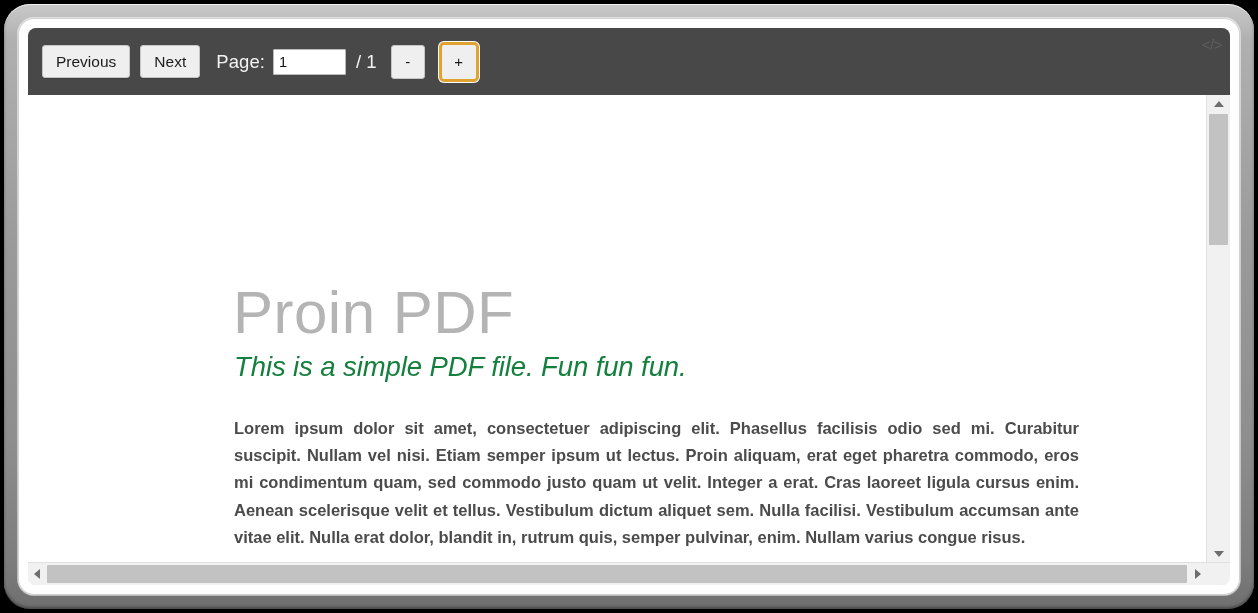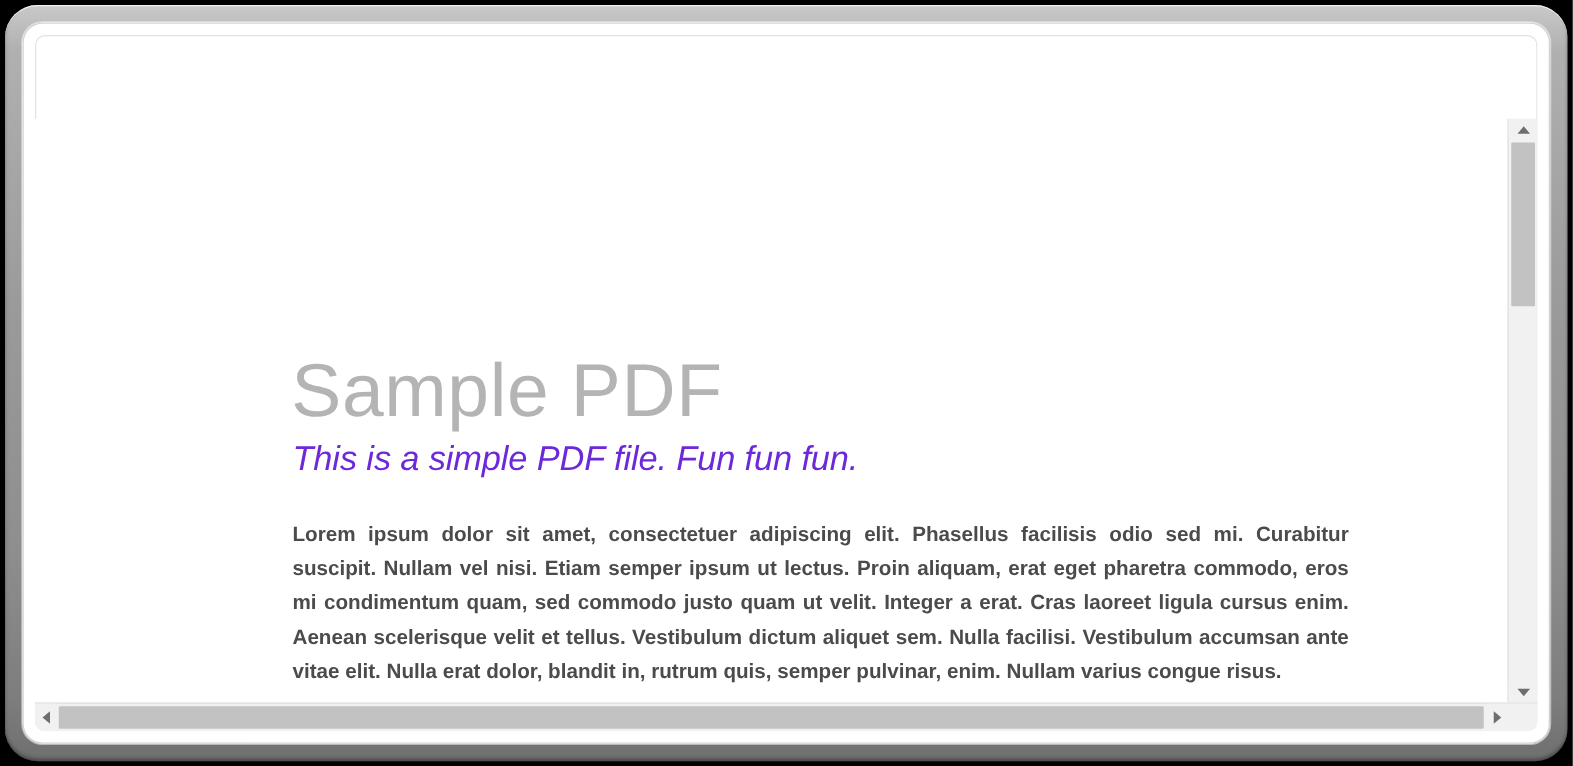--- a/index.html
+++ b/index.html
@@ -139,21 +139,21 @@
     font-weight: 100;
     color: #b4b4b4;
     letter-spacing: .5px;
     white-space: nowrap;
   }
   #pdf-subtitle {
     position: absolute;
     left: 206px; top: 256px;
     font-size: 27.5px;
     font-style: italic;
-    color: #6d28d9;
+    color: #15803d;
     white-space: nowrap;
     letter-spacing: -.1px;
     text-align: center;
   }
   #pdf-body {
     position: absolute;
     left: 206px; top: 320px;
     width: 845px;
     font-size: 16.5px;
     line-height: 27.2px;
@@ -226,25 +226,43 @@
   }
 </style>
 </head>
 <body>
 
 <div id="device-bezel">
   <div id="bezel-inner-ring">
 
     <div id="app-viewport">
 
+      <div id="pdf-toolbar">
+
+        <button class="tb-btn" id="btn-previous">Previous</button>
+
+        <button class="tb-btn" id="btn-next">Next</button>
+
+        <span id="page-label">Page:</span>
+
+        <input id="page-input" type="text" value="1" style="">
+
+        <span id="page-total">/ 1</span>
+
+        <button class="zoom-btn" id="btn-zoom-out">-</button>
+
+        <button class="zoom-btn" id="btn-zoom-in">+</button>
+
+        <span id="code-icon">&lt;/&gt;</span>
+      </div>
 
       <div id="pdf-scroll-area">
         <div id="pdf-page">
 
-          <div id="pdf-title">Sample PDF</div>
+          <div id="pdf-title">Proin PDF</div>
 
           <div id="pdf-subtitle">This is a simple PDF file. Fun fun fun.</div>
 
           <div id="pdf-body">Lorem ipsum dolor sit amet, consectetuer adipiscing elit. Phasellus facilisis odio sed mi. Curabitur suscipit. Nullam vel nisi. Etiam semper ipsum ut lectus. Proin aliquam, erat eget pharetra commodo, eros mi condimentum quam, sed commodo justo quam ut velit. Integer a erat. Cras laoreet ligula cursus enim. Aenean scelerisque velit et tellus. Vestibulum dictum aliquet sem. Nulla facilisi. Vestibulum accumsan ante vitae elit. Nulla erat dolor, blandit in, rutrum quis, semper pulvinar, enim. Nullam varius congue risus.</div>
         </div>
       </div>
 
       <div id="vscrollbar">
         <div id="vs-up">
           <span class="tri tri-up"></span>

